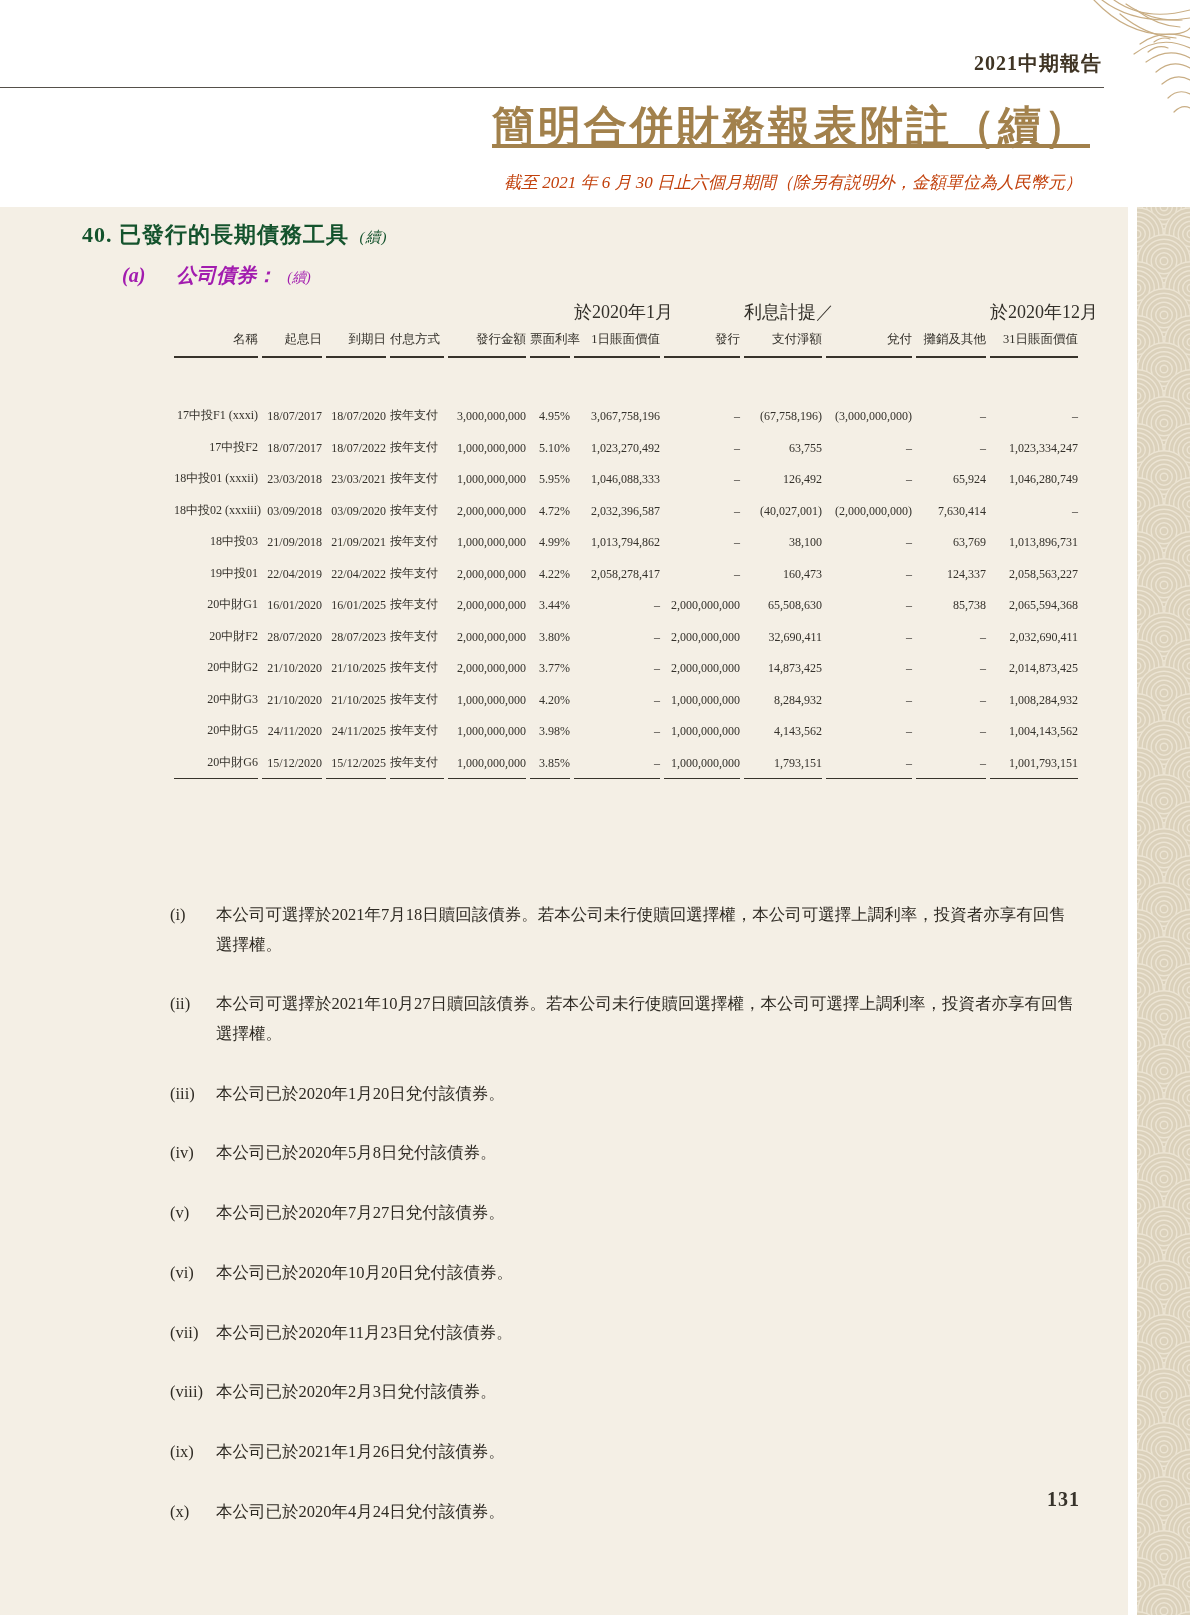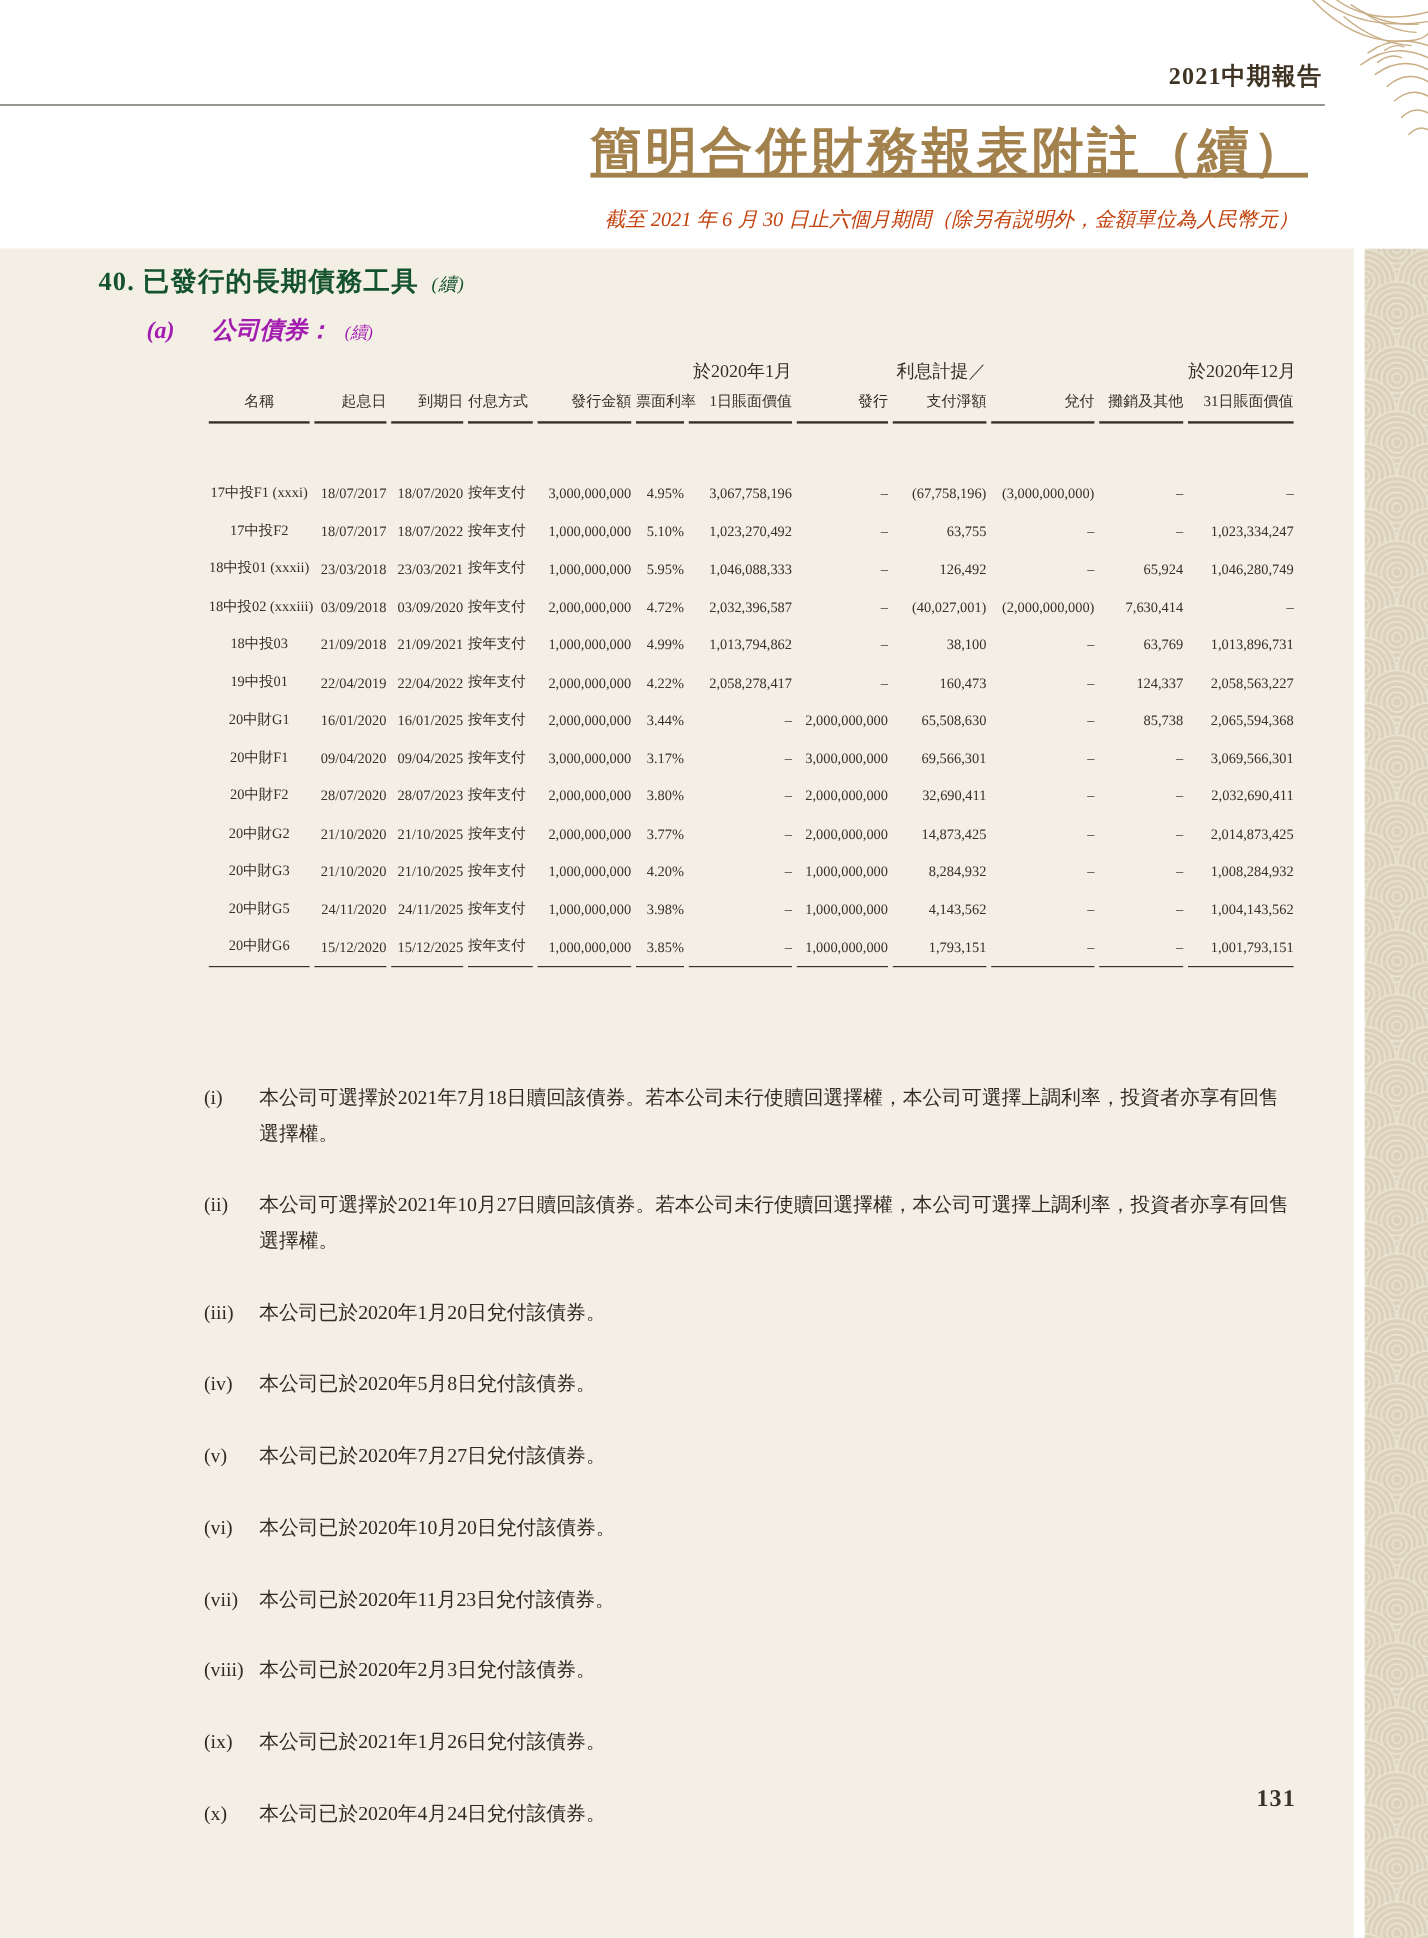--- a/index.html
+++ b/index.html
@@ -19,23 +19,23 @@
   .section-heading{position:absolute;top:220px;left:82px;font-size:22px;font-weight:bold;
                    color:#14532d;letter-spacing:1px;}
   .section-heading .cont{font-size:15px;font-style:italic;font-weight:normal;margin-left:4px;}
   .sub-heading{position:absolute;top:262px;left:122px;font-size:20px;font-weight:bold;
                font-style:italic;color:#a21caf;}
   .sub-heading .sub-label{margin-right:26px;}
   .sub-heading .cont{font-size:14px;font-weight:normal;margin-left:6px;}
   table.bond-table{position:absolute;left:170px;top:300px;width:912px;table-layout:fixed;
                    border-collapse:separate;border-spacing:4px 0;font-size:12px;color:#33302a;}
   table.bond-table td{white-space:nowrap;text-align:right;vertical-align:bottom;padding:0;}
-  table.bond-table td:nth-child(1){text-align:center;}
+  table.bond-table td:nth-child(1){text-align:right;}
   table.bond-table td:nth-child(4){text-align:left;}
-  thead tr.top td{font-size:15px;padding-bottom:3px;}
+  thead tr.top td{font-size:18px;padding-bottom:3px;}
   thead tr.main td{font-size:12.5px;border-bottom:2px solid #37332b;padding:4px 0 8px;}
   tbody tr.spacer-a td{height:42px;}
   tbody tr.spacer-b td{height:34px;}
   tbody tr.data td{padding:7px 0 7.5px;}
   tbody tr.data.last td{border-bottom:1.5px solid #37332b;}
   tbody tr.total td{padding:6px 0 12px;border-bottom:2.5px solid #2d2a23;}
   .notes{position:absolute;left:170px;top:900px;width:912px;font-size:16.5px;line-height:1.8;
          color:#2f2b24;}
   .note{display:flex;margin-bottom:30px;}
   .note-label{flex:0 0 46px;}
@@ -272,34 +272,20 @@
           <td>2,000,000,000</td>
           <td>3.44%</td>
           <td>–</td>
           <td>2,000,000,000</td>
           <td>65,508,630</td>
           <td>–</td>
           <td>85,738</td>
           <td>2,065,594,368</td>
         </tr>
         <tr class="data">
-          <td>20中財F1</td>
-          <td>09/04/2020</td>
-          <td>09/04/2025</td>
-          <td>按年支付</td>
-          <td>3,000,000,000</td>
-          <td>3.17%</td>
-          <td>–</td>
-          <td>3,000,000,000</td>
-          <td>69,566,301</td>
-          <td>–</td>
-          <td>–</td>
-          <td>3,069,566,301</td>
-        </tr>
-        <tr class="data">
           <td>20中財F2</td>
           <td>28/07/2020</td>
           <td>28/07/2023</td>
           <td>按年支付</td>
           <td>2,000,000,000</td>
           <td>3.80%</td>
           <td>–</td>
           <td>2,000,000,000</td>
           <td>32,690,411</td>
           <td>–</td>

